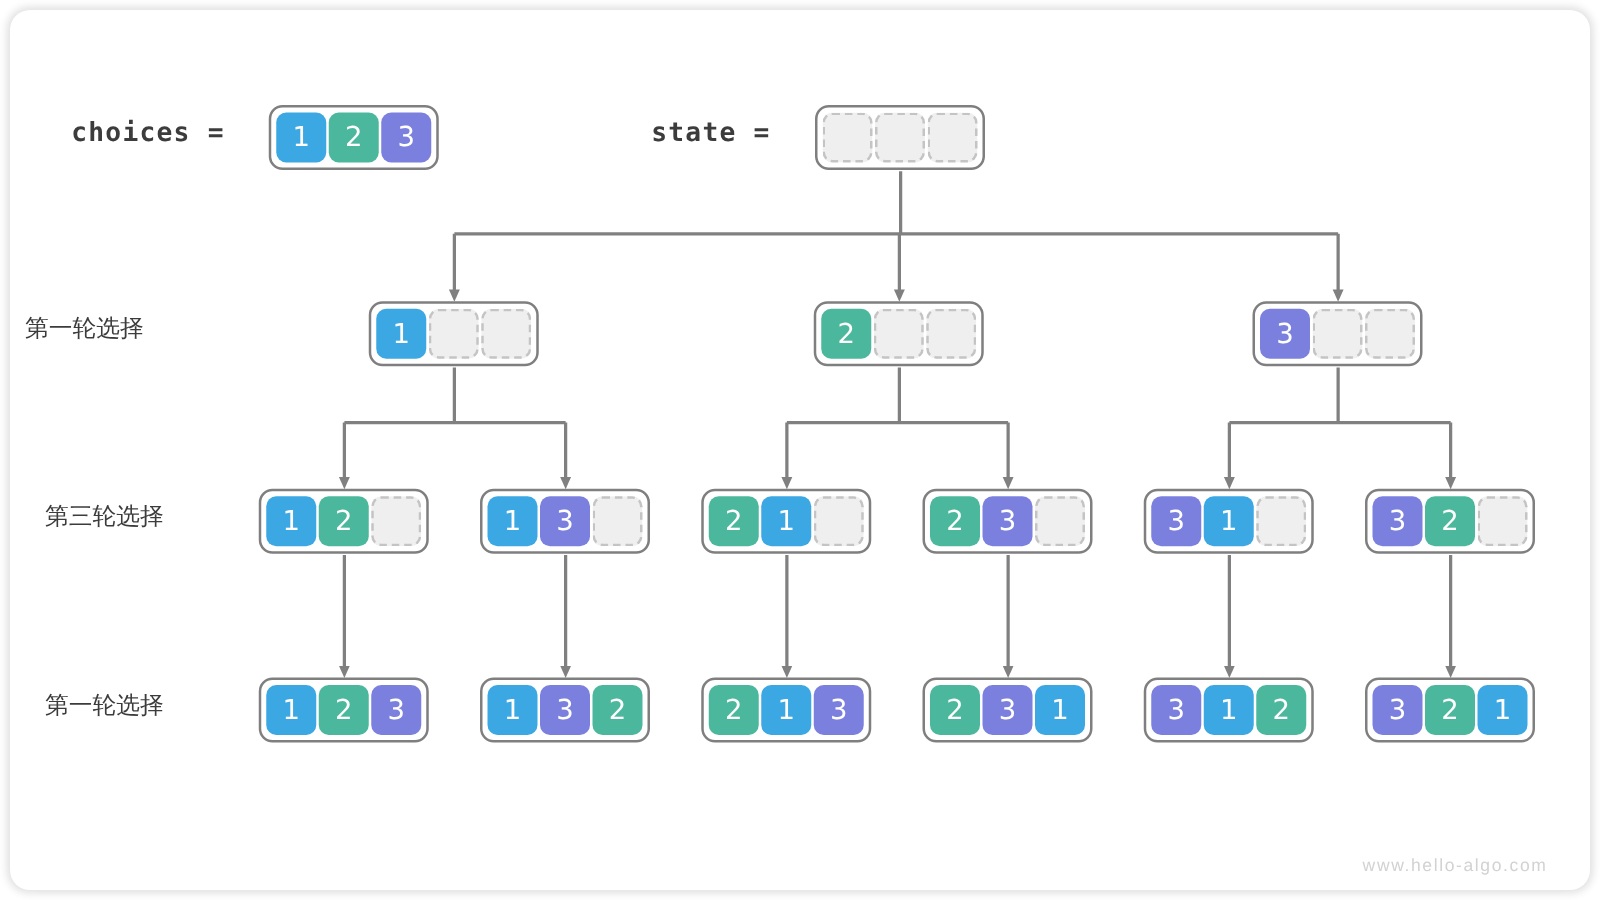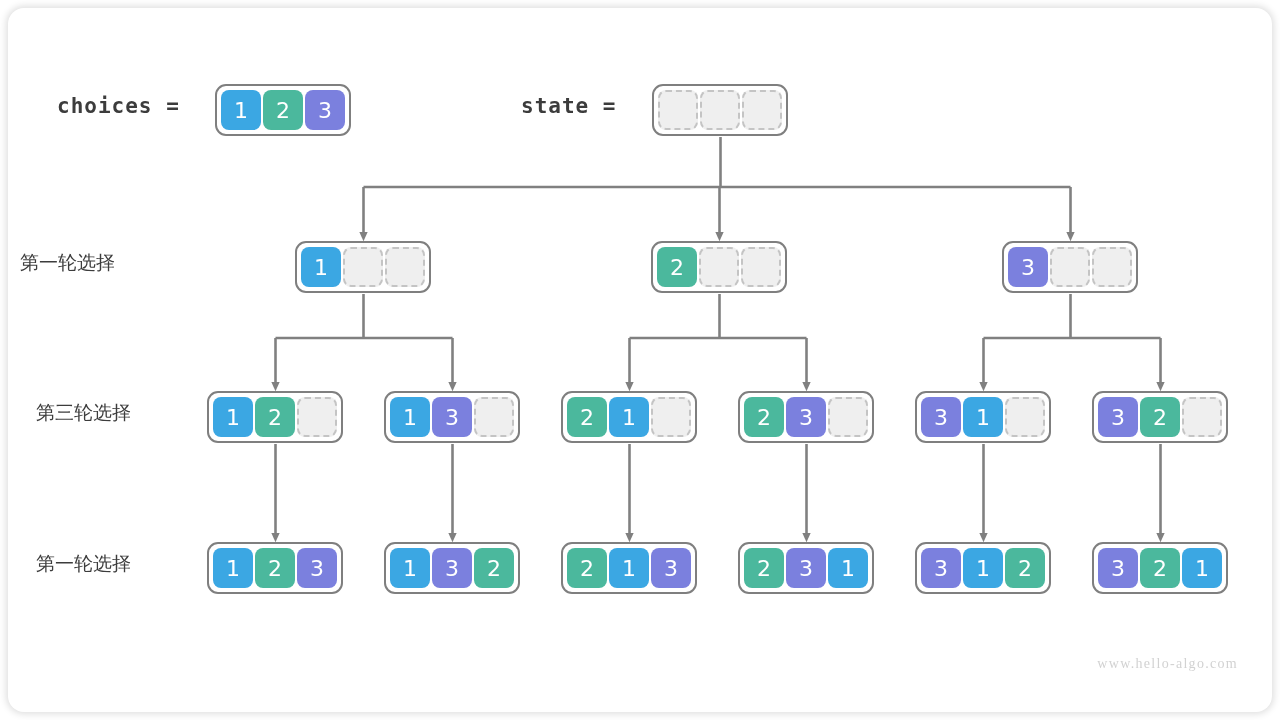--- a/index.html
+++ b/index.html
@@ -46,22 +46,22 @@
     position: absolute;
     font-family: "DejaVu Sans", sans-serif;
     font-size: 19px;
     color: #3c3c3c;
     white-space: nowrap;
   }
 
   .watermark {
     position: absolute;
     right: 42px;
-    bottom: 48px;
-    font-family: Liberation Serif, serif;
+    bottom: 20px;
+    font-family: Liberation Sans, sans-serif;
     font-size: 14px;
     color: #d2d2d2;
     letter-spacing: 1.3px;
     white-space: nowrap;
   }
 
   
   .array {
     position: absolute;
     display: flex;

